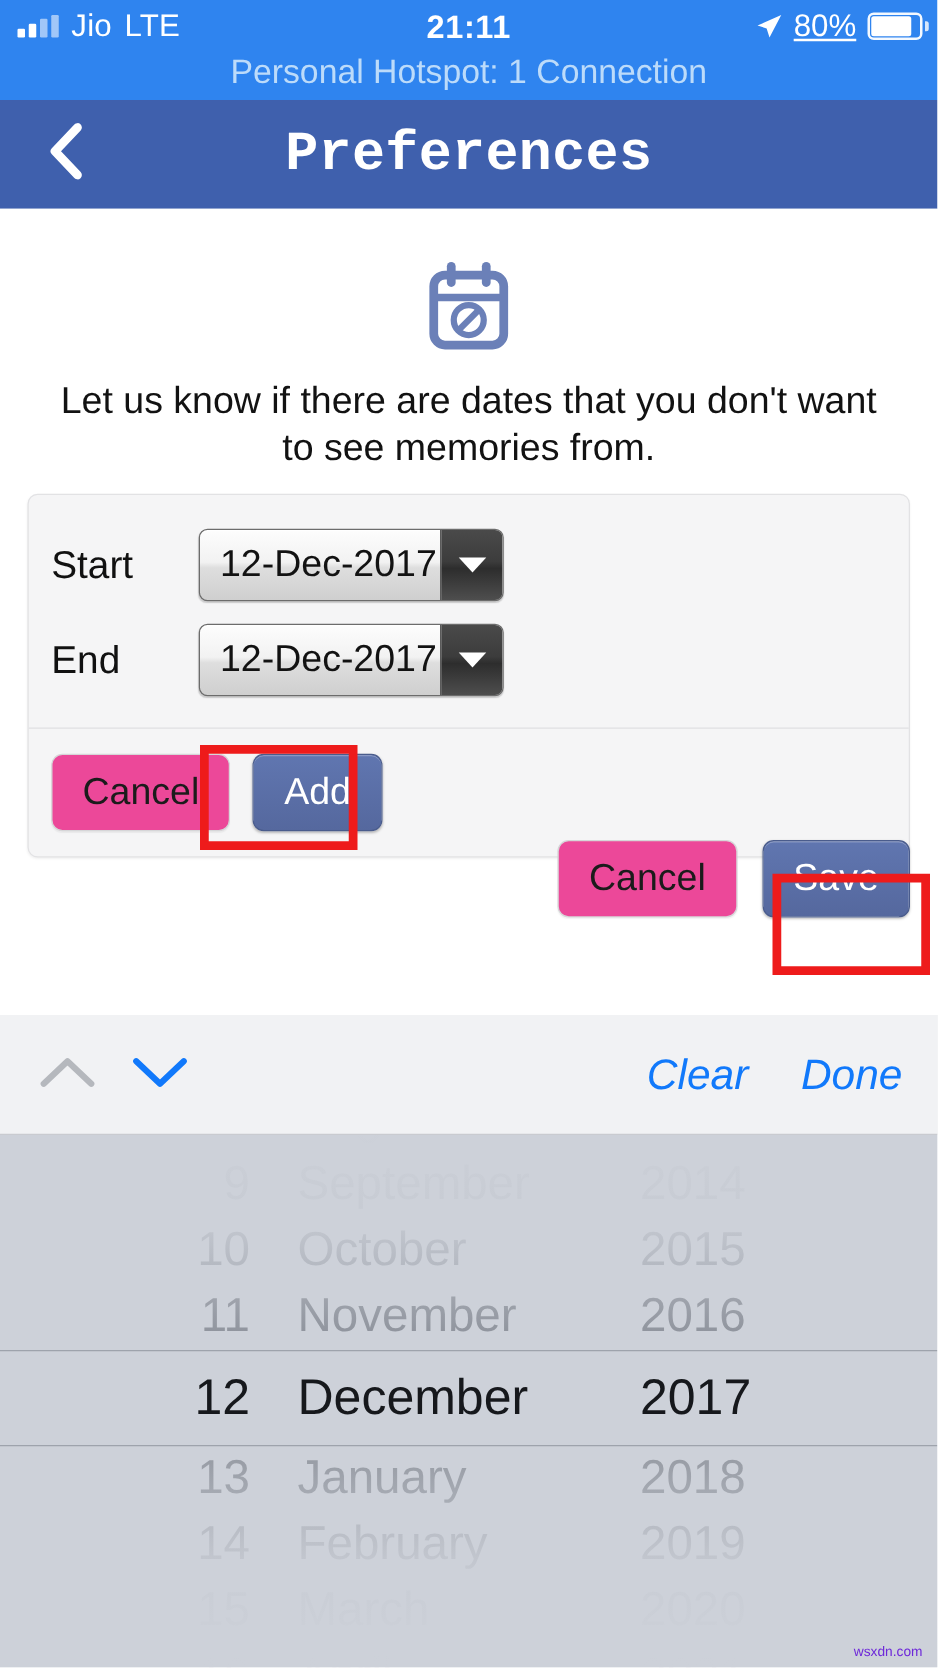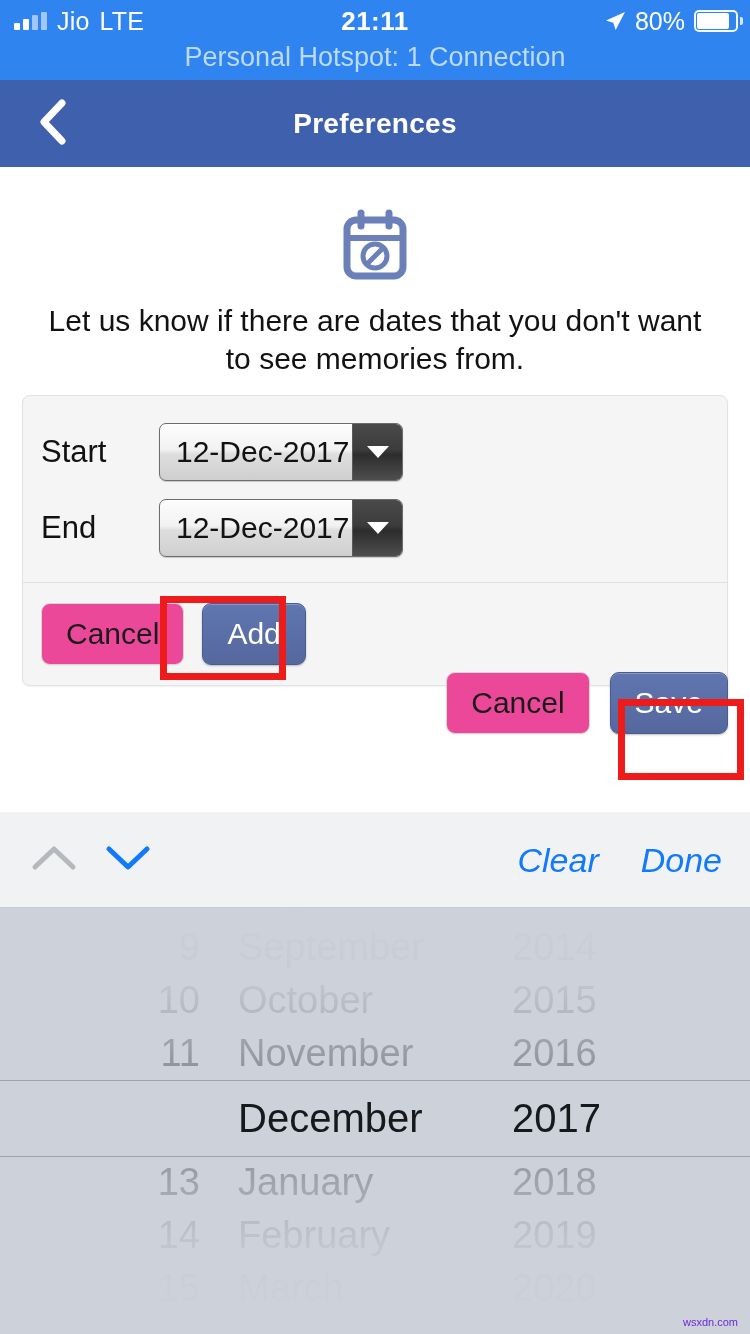--- a/index.html
+++ b/index.html
@@ -31,21 +31,21 @@
   .sb-net { font-size: 25px; letter-spacing: .2px; }
   .sb-time {
     position: absolute; left: 0; right: 0; top: 6px;
     text-align: center; font-size: 26px; font-weight: bold; letter-spacing: .5px;
   }
   .sb-right {
     position: absolute; right: 12px; top: 6px;
     display: flex; align-items: center; gap: 9px; height: 30px;
   }
   .loc-arrow { width: 22px; height: 22px; }
-  .sb-batt-pct { font-size: 25px; }
+  .sb-batt-pct { font-size: 25px; text-decoration: underline; }
   .batt { position: relative; width: 44px; height: 22px; }
   .batt .shell {
     position: absolute; inset: 0; border: 2px solid #ffffff;
     border-radius: 5px; opacity: .95;
   }
   .batt .fill {
     position: absolute; left: 3px; top: 3px; bottom: 3px; width: 32px;
     background: #ffffff; border-radius: 2px;
   }
   .batt .nub {
@@ -62,21 +62,21 @@
     position: absolute; left: 0; top: 80px; width: 750px; height: 87px;
     background: #3f60ad;
   }
   .nav-back {
     position: absolute; left: 22px; top: 0; height: 87px; width: 60px;
     display: flex; align-items: center; justify-content: center;
   }
   .nav-title {
     position: absolute; left: 0; right: 0; top: 0; height: 87px;
     display: flex; align-items: center; justify-content: center;
-    color: #ffffff; font-size: 28px; font-weight: bold; letter-spacing: .3px;
+    color: #ffffff; font-size: 44px; font-weight: bold; letter-spacing: .3px; font-family: Liberation Mono, monospace;
   }
 
   
   .content {
     position: absolute; left: 0; top: 167px; width: 750px; height: 645px;
     background: #ffffff;
   }
   .cal-icon-wrap {
     position: absolute; left: 0; right: 0; top: 42px;
     display: flex; justify-content: center;
@@ -348,20 +348,21 @@
             <span class="wcol day" style="color: rgba(80, 86, 96, 0.55);">10</span>
             <span class="wcol month" style="color: rgba(80, 86, 96, 0.55);">October</span>
             <span class="wcol year" style="color: rgba(80, 86, 96, 0.55);">2015</span>
           </div>
           <div class="wrow" style="height: 53px;">
             <span class="wcol day" style="color: rgba(80, 86, 96, 0.72);">11</span>
             <span class="wcol month" style="color: rgba(80, 86, 96, 0.72);">November</span>
             <span class="wcol year" style="color: rgba(80, 86, 96, 0.72);">2016</span>
           </div>
           <div class="wrow selected" style="height: 76px;">
+            <span class="wcol day" style="color: rgb(22, 24, 28);">12</span>
             <span class="wcol month" style="color: rgb(22, 24, 28);">December</span>
             <span class="wcol year" style="color: rgb(22, 24, 28);">2017</span>
           </div>
           <div class="wrow" style="height: 53px;">
             <span class="wcol day" style="color: rgba(80, 86, 96, 0.62);">13</span>
             <span class="wcol month" style="color: rgba(80, 86, 96, 0.62);">January</span>
             <span class="wcol year" style="color: rgba(80, 86, 96, 0.62);">2018</span>
           </div>
           <div class="wrow" style="height: 53px;">
             <span class="wcol day" style="color: rgba(80, 86, 96, 0.46);">14</span>

